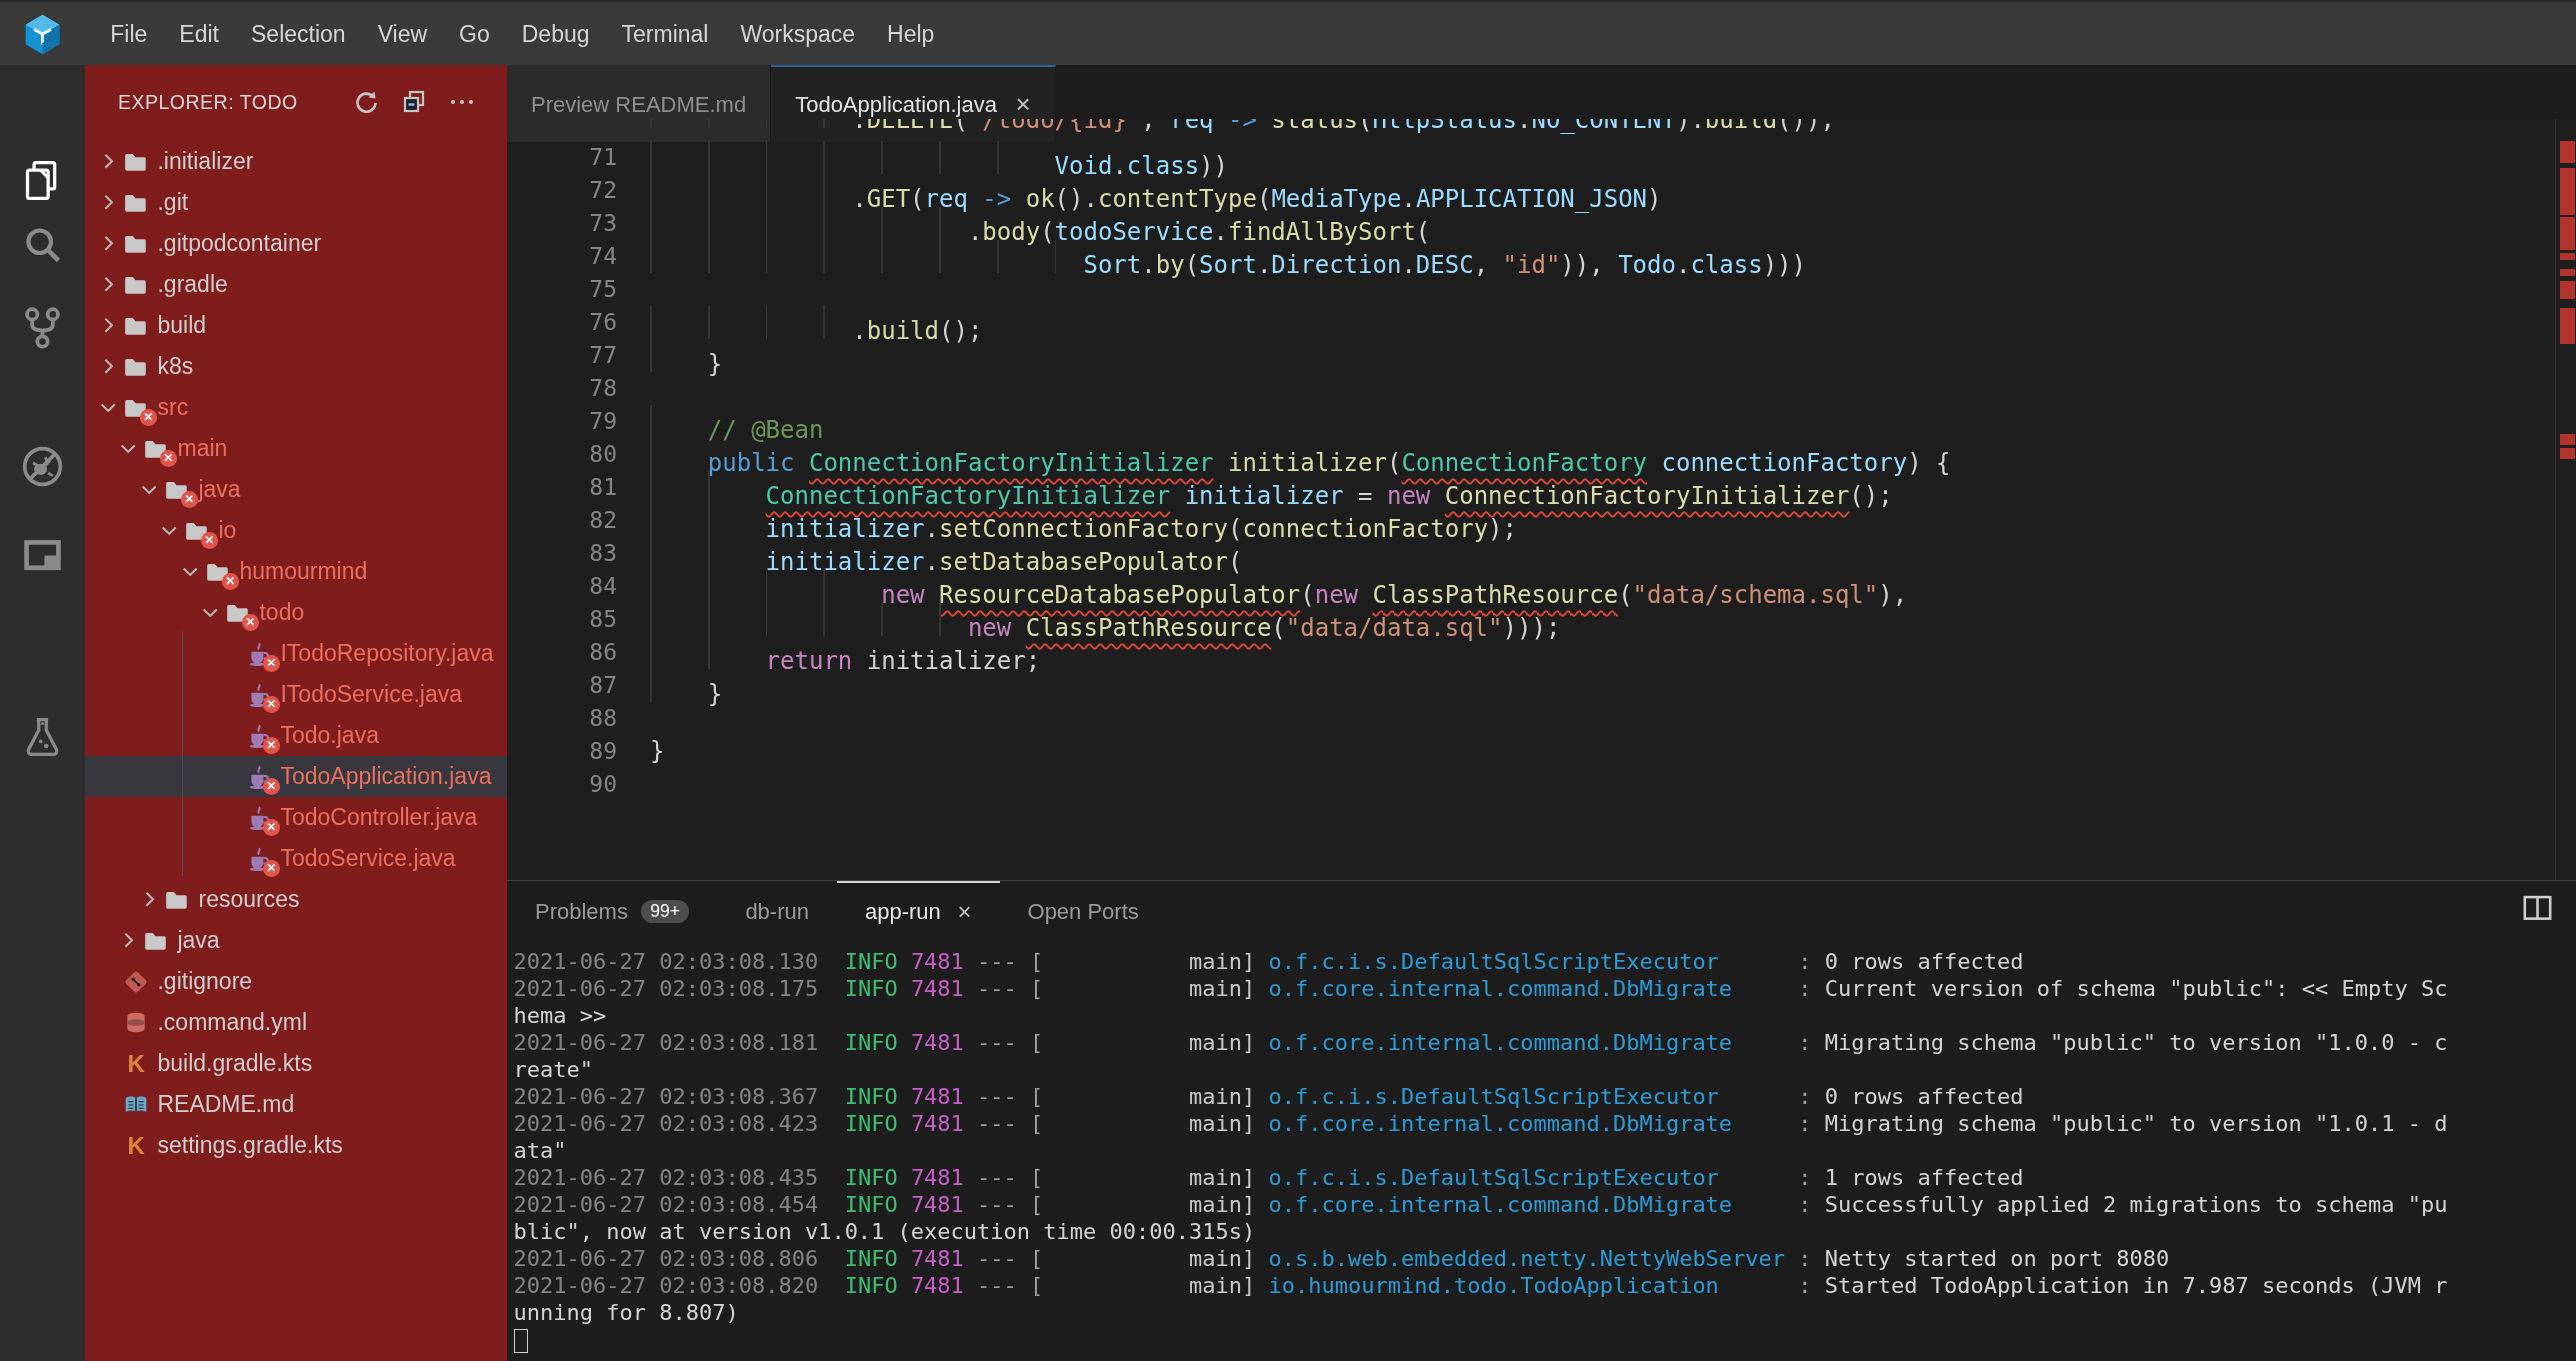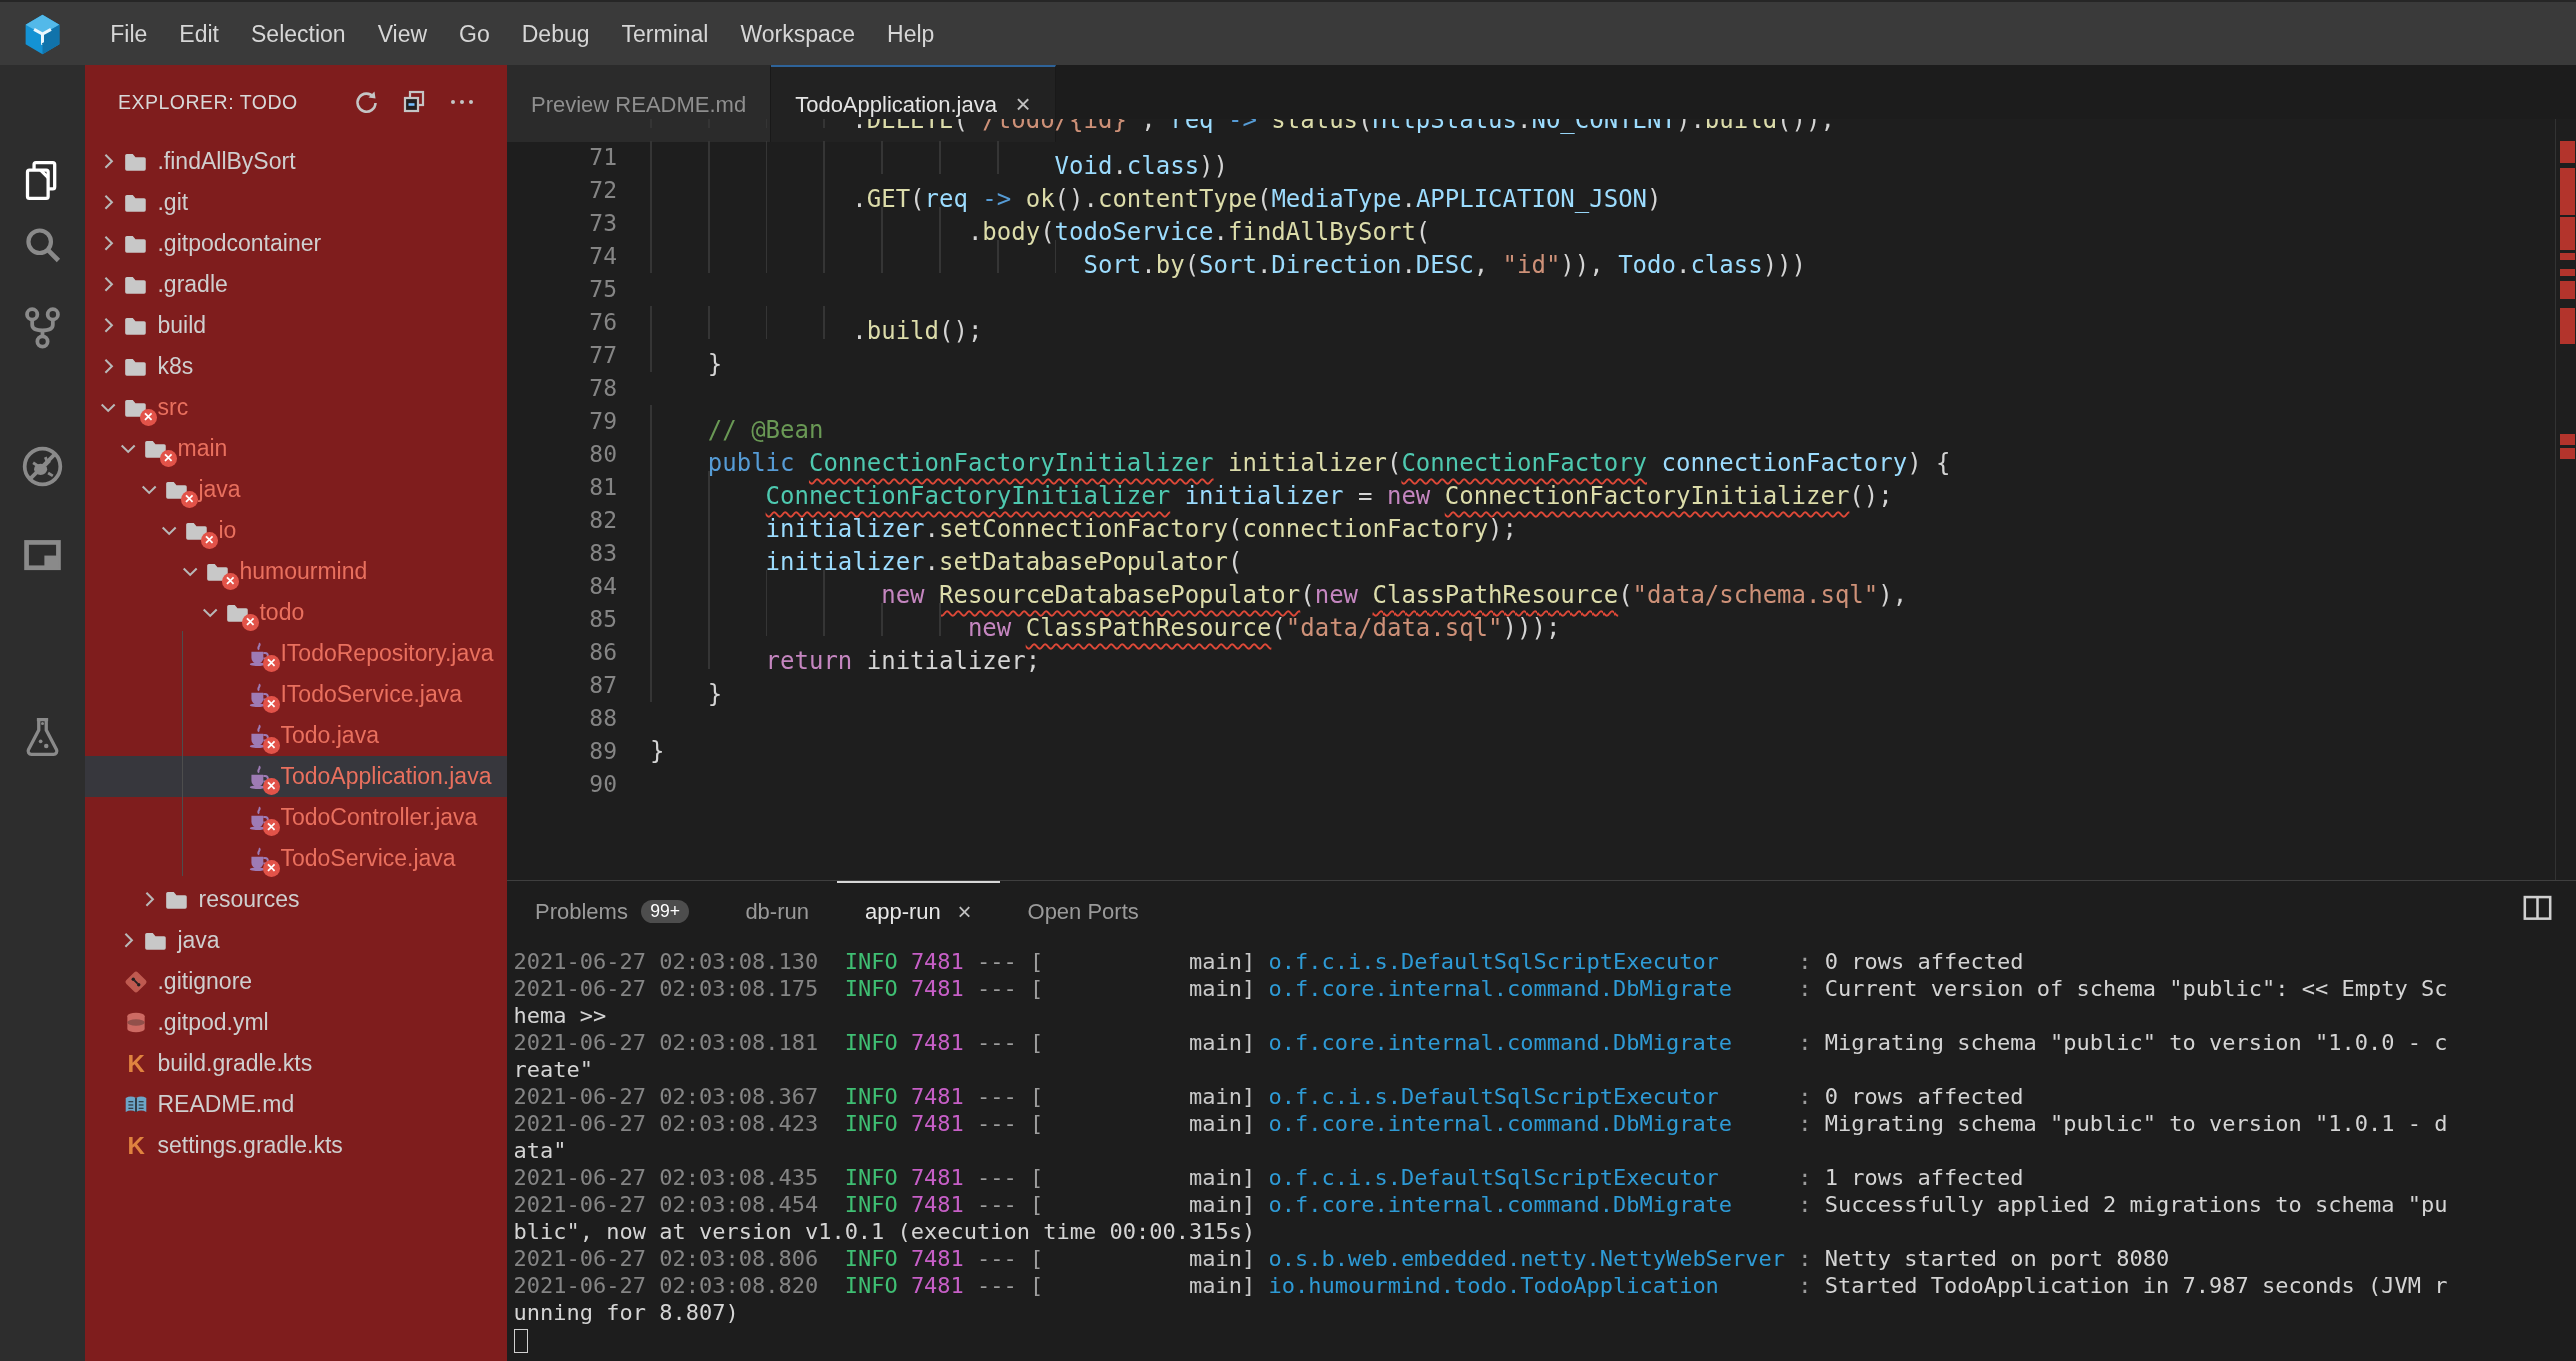--- a/index.html
+++ b/index.html
@@ -161,21 +161,21 @@
           <span class="tw-chev">
             <svg width="20.4" height="20.4" viewBox="0 0 22 22">
               <path d="M8 4 l7 7 -7 7" fill="none" stroke="#b8b8b8" stroke-width="2.2"></path>
             </svg>
           </span>
           <span class="tw-icon">
             <svg width="26" height="26" viewBox="0 0 24 24">
               <path d="M2 6 a1.5 1.5 0 0 1 1.5-1.5 H9 l2.5 3 h8 A1.5 1.5 0 0 1 21 9 v9.5 a1.5 1.5 0 0 1 -1.5 1.5 h-16 A1.5 1.5 0 0 1 2 18.5 z" fill="#c8c8c8"></path>
             </svg>
           </span>
-          <span class="tw-label">.findAllBySort</span>
+          <span class="tw-label">.initializer</span>
         </div>
         <div class="tree-row" style="padding-left: 13px;">
           <span class="tw-chev">
             <svg width="20.4" height="20.4" viewBox="0 0 22 22">
               <path d="M8 4 l7 7 -7 7" fill="none" stroke="#b8b8b8" stroke-width="2.2"></path>
             </svg>
           </span>
           <span class="tw-icon">
             <svg width="26" height="26" viewBox="0 0 24 24">
               <path d="M2 6 a1.5 1.5 0 0 1 1.5-1.5 H9 l2.5 3 h8 A1.5 1.5 0 0 1 21 9 v9.5 a1.5 1.5 0 0 1 -1.5 1.5 h-16 A1.5 1.5 0 0 1 2 18.5 z" fill="#c8c8c8"></path>
@@ -438,21 +438,21 @@
         <div class="tree-row" style="padding-left: 13px;">
           <span class="tw-chev"></span>
           <span class="tw-icon">
             <svg width="26" height="26" viewBox="0 0 24 24">
               <ellipse cx="12" cy="5.5" rx="8" ry="3" fill="#cd6a63"></ellipse>
               <path d="M4 5.5 v6 a8 3 0 0 0 16 0 v-6" fill="#cd6a63"></path>
               <path d="M4 11.5 v6 a8 3 0 0 0 16 0 v-6" fill="#cd6a63"></path>
               <ellipse cx="12" cy="11.5" rx="8" ry="3" fill="#211f20" opacity="0.35"></ellipse>
             </svg>
           </span>
-          <span class="tw-label">.gitpod.yml</span>
+          <span class="tw-label">.command.yml</span>
         </div>
         <div class="tree-row" style="padding-left: 13px;">
           <span class="tw-chev"></span>
           <span class="tw-icon">
             <span class="kotlin-k">K</span>
           </span>
           <span class="tw-label">build.gradle.kts</span>
         </div>
         <div class="tree-row" style="padding-left: 13px;">
           <span class="tw-chev"></span>

